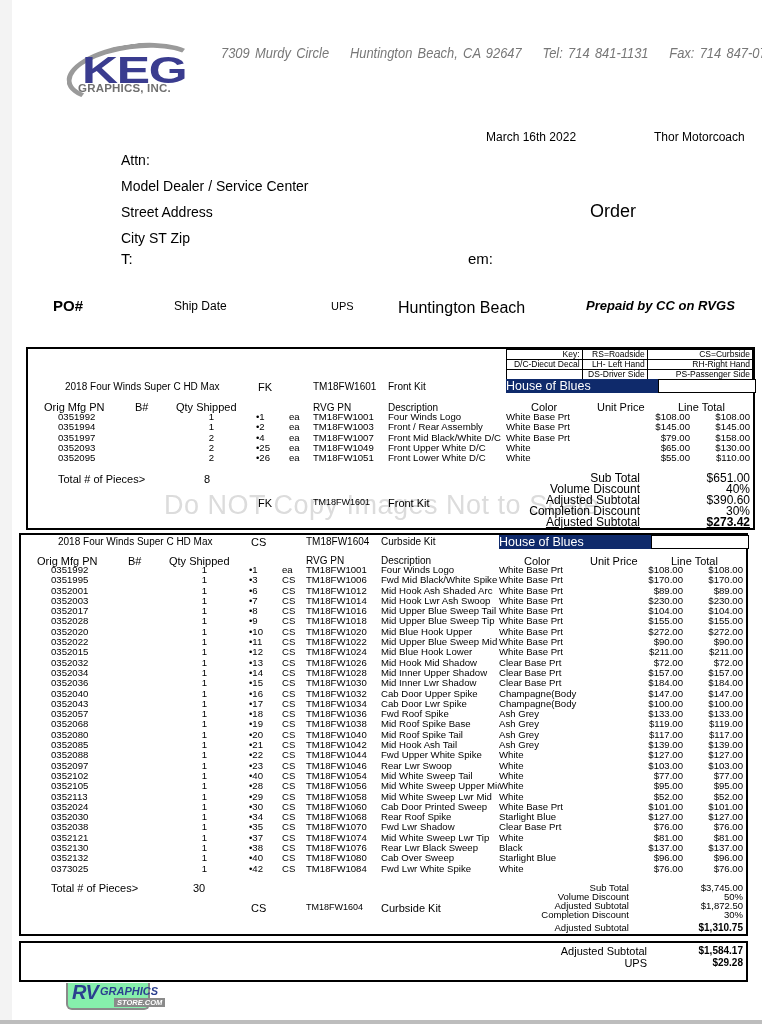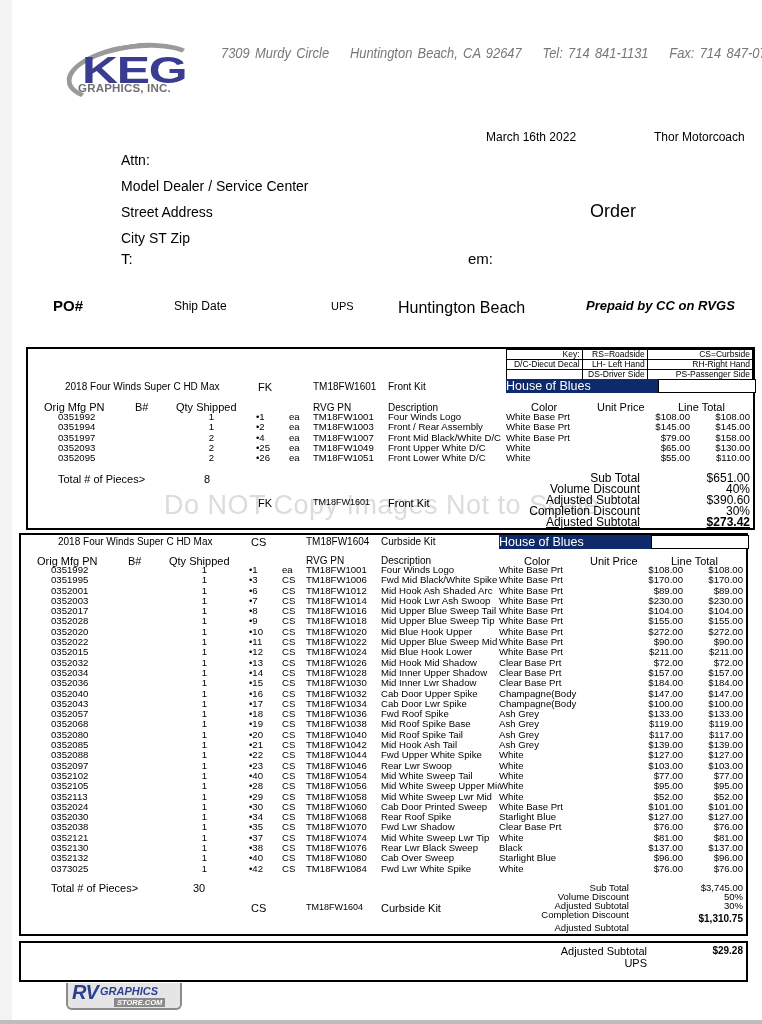--- a/index.html
+++ b/index.html
@@ -58,22 +58,22 @@
   .c-unit { left: 261px; }
   .c-rvg { left: 285px; }
   .c-desc { left: 360px; width: 118px; overflow: hidden; }
   .c-color { left: 478px; width: 85px; overflow: hidden; }
   .c-price { left: 580px; width: 82px; text-align: right; }
   .c-total { left: 640px; width: 82px; text-align: right; }
 
   .summary { position: absolute; font-size: 11px; white-space: nowrap; }
   .watermark { position: absolute; left: 136px; top: 141px; font-size: 27px; color: #dcdcdc; white-space: nowrap; letter-spacing: 0.5px; }
 
-  .rv-logo { position: absolute; left: 66px; top: 983px; width: 116px; height: 27px; border: 2px solid #8a8a8a; border-top: none;
-             border-radius: 0 0 6px 6px; background: #e5e5e5; }
+  .rv-logo { position: absolute; left: 66px; top: 983px; width: 84px; height: 27px; border: 2px solid #8a8a8a; border-top: none;
+             border-radius: 0 0 6px 6px; background: #86efac; }
   .rv-logo .rv { position: absolute; left: 4px; top: -2px; font-size: 20px; font-weight: bold; font-style: italic; color: #2b3f8f; letter-spacing: -1px; }
   .rv-logo .gr { position: absolute; left: 32px; top: 2px; font-size: 11px; font-weight: bold; font-style: italic; color: #2b3f8f; }
   .rv-logo .st { position: absolute; left: 46px; top: 15px; font-size: 7.5px; font-weight: bold; font-style: italic; color: #fff;
                  background: #8a8a8a; padding: 0 3px; }
 </style>
 </head>
 <body>
 
 <div class="page">
   <div class="left-strip"></div>
@@ -593,31 +593,33 @@
     <div class="summary" style="left:0; top:348px; width:608px; text-align:right; font-size:9.5px; line-height:9px">
       <div>Sub Total</div>
       <div>Volume Discount</div>
       <div>Adjusted Subtotal</div>
       <div>Completion Discount</div>
       <div style="margin-top:4px">Adjusted Subtotal</div>
     </div>
     <div class="summary" style="left:0; top:348px; width:722px; text-align:right; font-size:9.5px; line-height:9px">
       <div>$3,745.00</div>
       <div>50%</div>
+      <div>$1,872.50</div>
       <div>30%</div>
       <div style="margin-top:4px; font-weight:bold; font-size:10px">$1,310.75</div>
     </div>
   </div>
 
   <div class="box box3">
     <div class="summary" style="left:0; top:2px; width:626px; text-align:right; font-size:11px; line-height:12.3px">
       <div>Adjusted Subtotal</div>
       <div>UPS</div>
     </div>
     <div class="summary" style="left:0; top:2px; width:722px; text-align:right; font-size:10px; font-weight:bold; line-height:12.3px">
+      <div>$1,584.17</div>
       <div>$29.28</div>
     </div>
   </div>
 
   <div class="rv-logo">
     <span class="rv">RV</span>
     <span class="gr">GRAPHICS</span>
     <span class="st">STORE.COM</span>
   </div>
 

